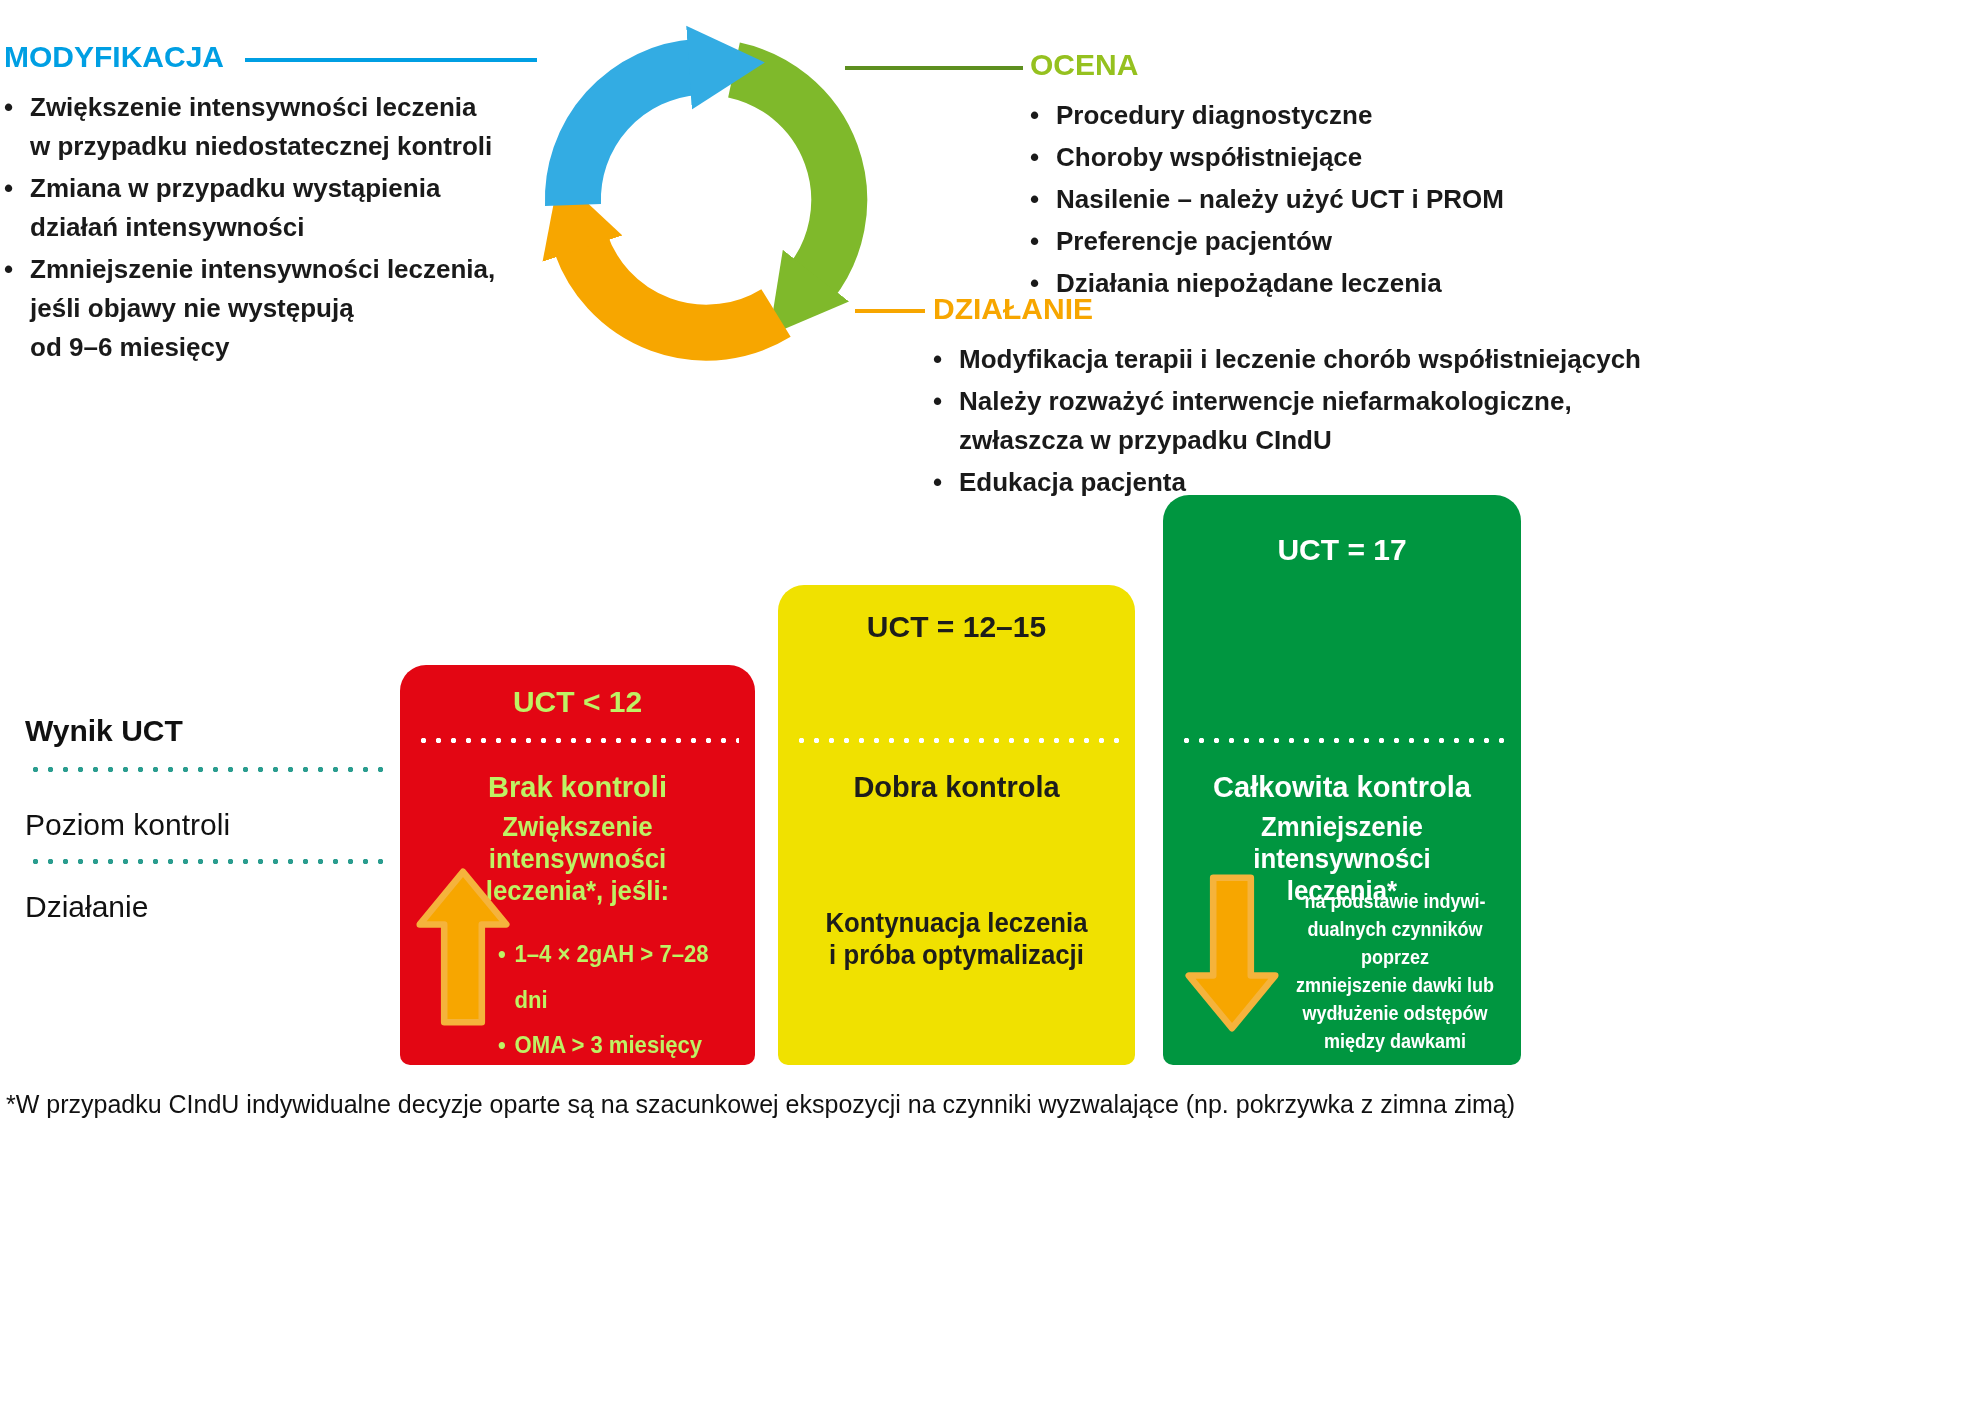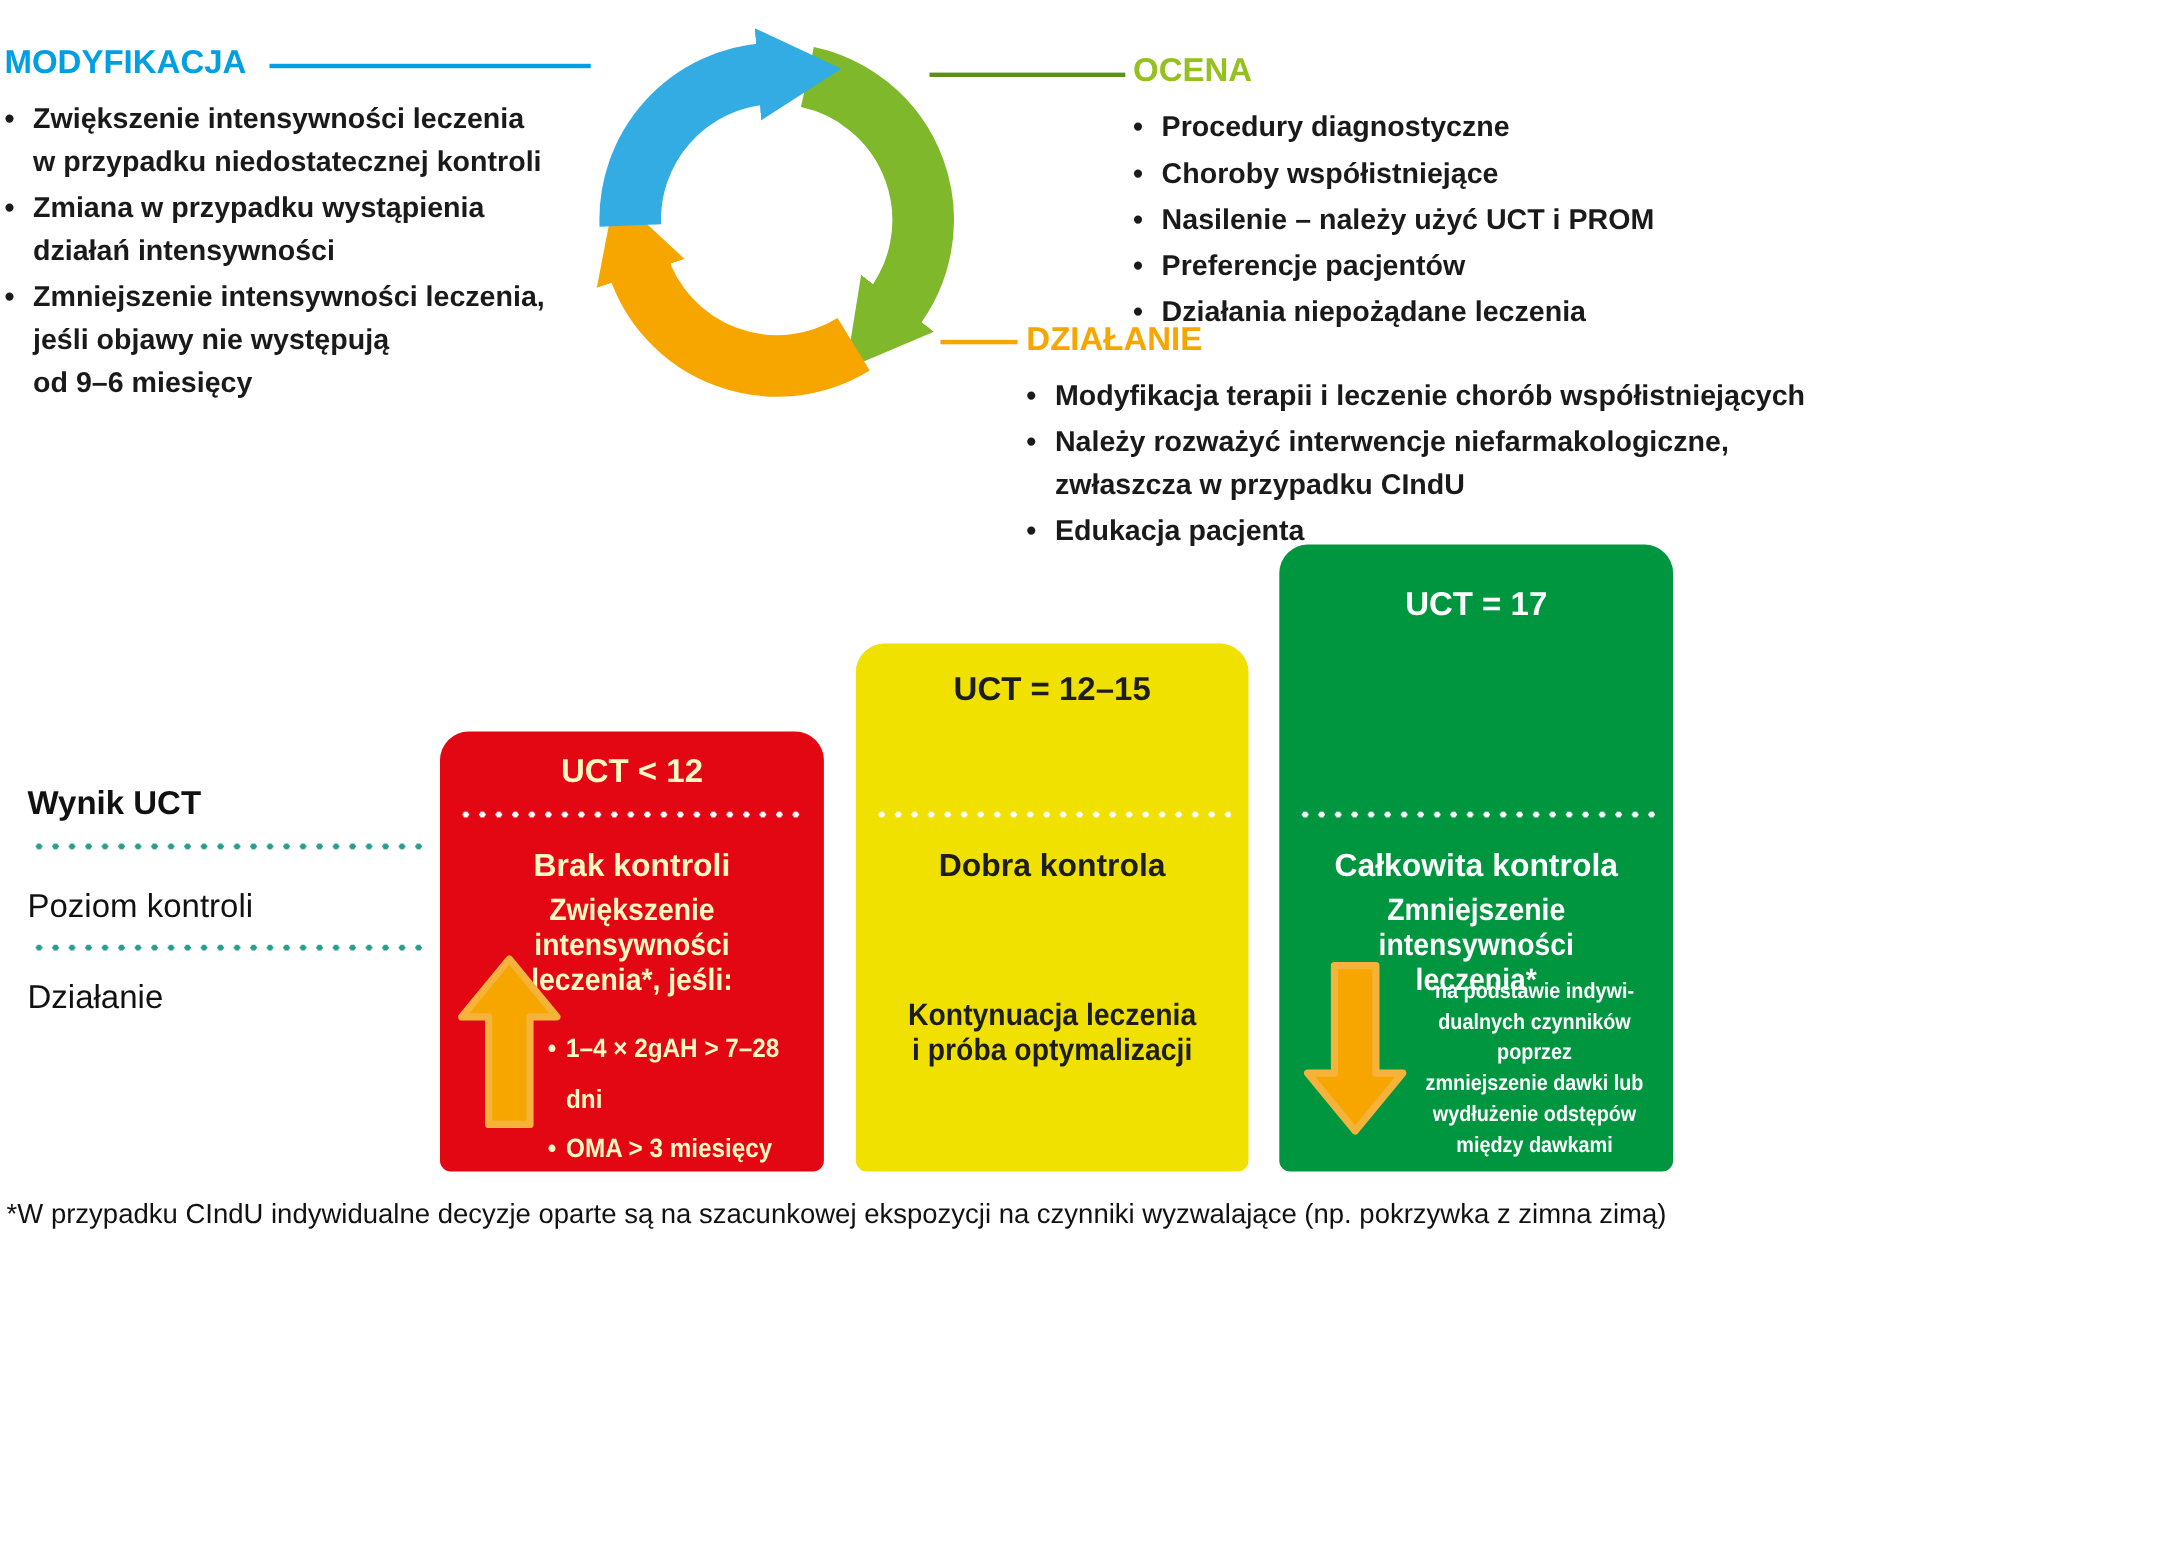--- a/index.html
+++ b/index.html
@@ -36,21 +36,21 @@
   #lbl-act  { top:890px; }
 
   .dots { position:absolute; height:7px; background-repeat:repeat-x; background-position:left center; }
   .dots-teal  { background-image:radial-gradient(circle, #2a9d8f 2.7px, rgba(0,0,0,0) 2.9px); background-size:15px 7px; }
   .dots-white { background-image:radial-gradient(circle, #ffffff 2.7px, rgba(0,0,0,0) 2.9px); background-size:15px 7px; }
   #tdots1 { left:28px; top:766px; width:362px; }
   #tdots2 { left:28px; top:858px; width:362px; }
 
   
   .box { position:absolute; border-radius:26px 26px 10px 10px; }
-  #box-red    { left:400px;  top:665px; width:309px; height:400px; background:#e30613; color:#fef9c3;padding-left:40px; }
+  #box-red    { left:400px;  top:665px; width:355px; height:400px; background:#e30613; color:#bef264; }
   #box-yellow { left:778px;  top:585px; width:357px; height:480px; background:#f0e100; color:#1d1d1b; }
   #box-green  { left:1163px; top:495px; width:358px; height:570px; background:#009640; color:#ffffff; }
 
   .box .uct { position:absolute; left:0; right:0; text-align:center; font-size:30px; font-weight:700; }
   #box-red .uct    { top:20px; }
   #box-yellow .uct { top:25px; }
   #box-green .uct  { top:38px; }
 
   .box .sep { left:16px; right:16px; }
   #box-red .sep    { top:72px; }

